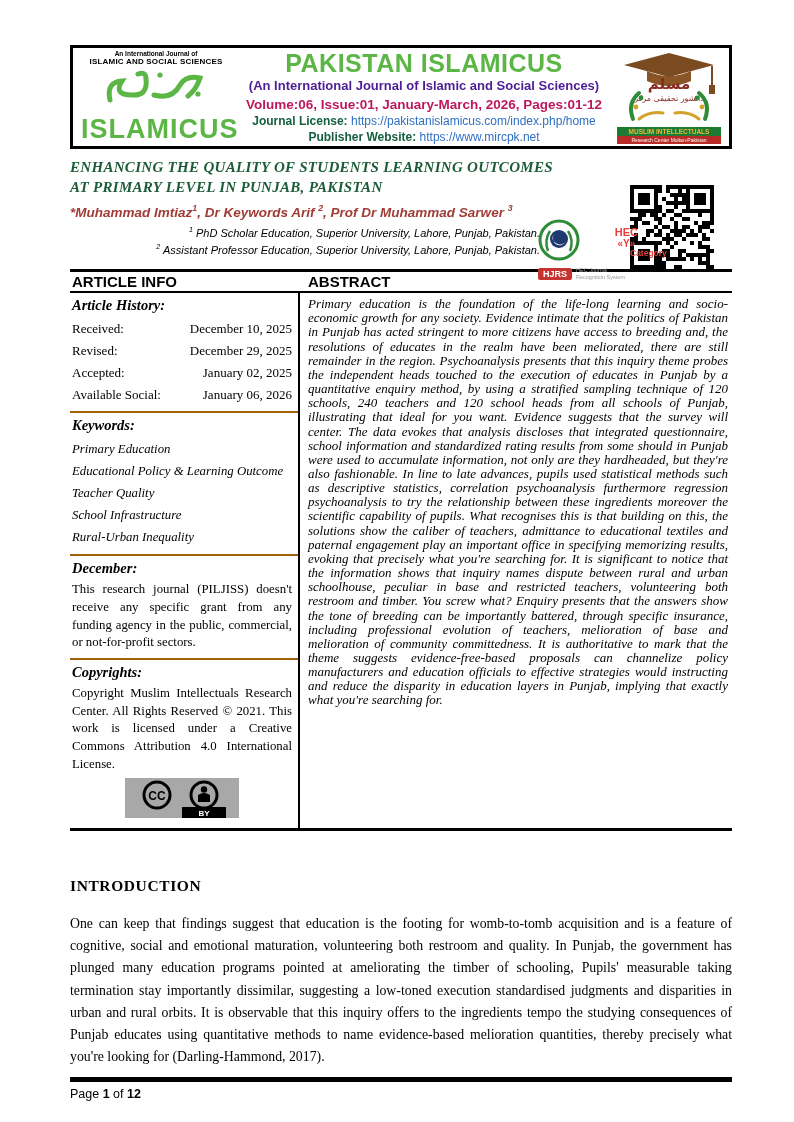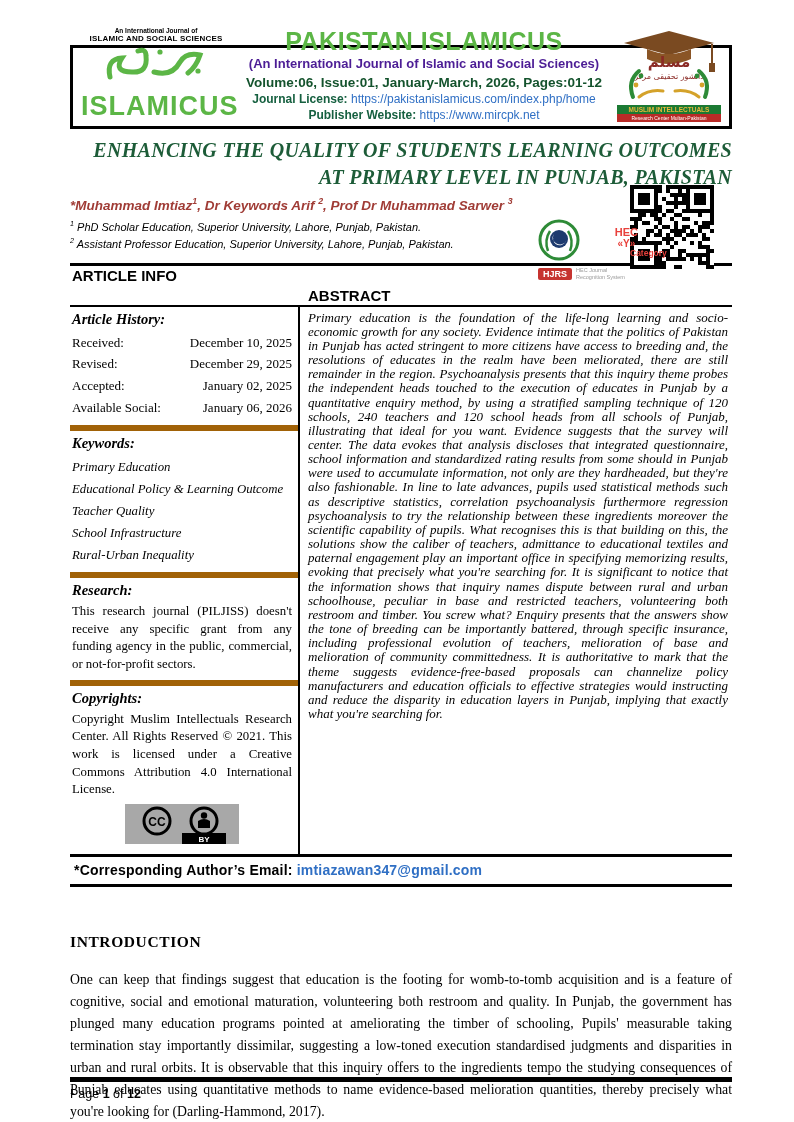--- a/index.html
+++ b/index.html
@@ -5,62 +5,62 @@
   * { margin:0; padding:0; box-sizing:border-box; }
   html,body { background:#888; }
   .page {
     position:relative; width:794px; height:1122px; margin:0 auto;
     background:#fff; overflow:hidden;
     font-family:"Liberation Serif", serif; color:#000;
   }
   .content { position:absolute; left:70px; top:45px; width:662px; }
 
   
-  .header-box { border:3px solid #000; display:flex; align-items:flex-end; padding:4px 8px; height:84px; }
+  .header-box { border:3px solid #000; display:flex; align-items:center; padding:4px 8px; height:104px; }
   .hleft { width:150px; text-align:center; }
   .hleft .cap1 { font-family:"Liberation Sans",sans-serif; font-size:6.5px; font-weight:bold; }
   .hleft .cap2 { font-family:"Liberation Sans",sans-serif; font-size:8px; font-weight:bold; letter-spacing:.2px; }
   .hleft .brand { font-family:"Liberation Sans",sans-serif; font-size:27px; font-weight:bold; color:#5cb646; letter-spacing:1px; }
   .hcenter { flex:1; text-align:center; font-family:"Liberation Sans",sans-serif; }
   .jtitle { font-size:25px; font-weight:bold; color:#5cb646; letter-spacing:.5px; line-height:1.05; }
   .jsub { font-size:13px; font-weight:bold; color:#4c1d95; margin-top:2px; }
-  .jvol { font-size:13.5px; font-weight:bold; color:#14532d; margin-top:4px; }
+  .jvol { font-size:13.5px; font-weight:bold; color:#be185d; margin-top:4px; }
   .jsite { font-size:12px; margin-top:2px; }
   .jsite .lbl { color:#166040; font-weight:bold; }
   .jsite .url { color:#2f6fc4; text-decoration:none; }
   .hright { width:104px; text-align:center; }
   .hright .strip1 { background:#1c7a33; color:#e8b83a; font-family:"Liberation Sans",sans-serif; font-size:6.5px; font-weight:bold; padding:1px 0; }
   .hright .strip2 { background:#b92b27; color:#fff; font-family:"Liberation Sans",sans-serif; font-size:5px; padding:1px 0; }
 
   
-  .art-title { margin-top:8px; color:#1d5c38; font-weight:bold; font-style:italic; font-size:20px; line-height:1.35; letter-spacing:.3px;text-align:right; }
+  .art-title { margin-top:8px; color:#1d5c38; font-weight:bold; font-style:italic; font-size:15px; line-height:1.35; letter-spacing:.3px; }
   .authors { margin-top:5px; color:#a03c36; font-family:"Liberation Sans",sans-serif; font-weight:bold; font-style:italic; font-size:13.5px; }
   .affils { margin-top:6px; width:470px; }
-  .affil { font-family:"Liberation Sans",sans-serif; font-style:italic; font-size:11px; line-height:1.55; }
+  .affil { font-family:"Liberation Sans",sans-serif; font-style:italic; font-size:11px; line-height:1.55;text-align:right; }
   .qr { position:absolute; left:560px; top:140px; width:84px; height:84px; }
   .hecbadge { position:absolute; left:468px; top:174px; width:112px; font-family:"Liberation Sans",sans-serif; }
   .hec-row1 { display:flex; align-items:center; }
   .hec-txt { margin-left:6px; text-align:center; line-height:1.1; }
   .hec-txt .t1 { color:#e8413c; font-weight:bold; font-size:11px; }
   .hec-txt .t2 { color:#e8413c; font-weight:bold; font-size:10px; }
   .hec-txt .t3 { color:#e8413c; font-weight:bold; font-size:8.5px;padding-left:44px; }
   .hec-row2 { display:flex; align-items:center; margin-top:2px; }
   .hjrs { background:#c63430; color:#fff; font-weight:bold; font-size:9px; padding:1px 5px; border-radius:2px; }
   .hjrs-cap { color:#9a9a9a; font-size:5.5px; line-height:1.2; margin-left:4px; }
 
   
   .info-table { margin-top:10px; border-top:3px solid #000; border-bottom:3px solid #000; }
   .it-head { display:flex; border-bottom:2px solid #000; font-family:"Liberation Sans",sans-serif; font-weight:bold; font-size:15px; }
   .it-head .c1 { width:230px; padding:1px 2px; }
-  .it-head .c2 { flex:1; padding:1px 8px;margin-top:20px; }
+  .it-head .c2 { flex:1; padding:1px 8px; }
   .it-body { display:flex; align-items:stretch; }
   .col-left { width:230px; border-right:2px solid #000; }
   .col-right { flex:1; padding:4px 4px 4px 8px; }
   .sec { padding:2px 6px 6px 2px; }
-  .sec + .sec { border-top:6px solid #a16207; }
+  .sec + .sec { border-top:2px solid #a16207; }
   .sec-title { font-weight:bold; font-style:italic; font-size:14.5px; margin:2px 0 4px 0; }
   .hist-row { display:flex; justify-content:space-between; font-size:13px; line-height:1.68; }
   .kw { font-style:italic; font-size:12.8px; line-height:1.72; }
   .smalltext { font-size:12.8px; text-align:justify; line-height:1.38; }
   .ccwrap { text-align:center; margin-top:5px; }
   .abstract { font-style:italic; font-size:13px; line-height:1.09; text-align:justify; }
 
   
   .email-row { border-bottom:3px solid #000; padding:5px 4px 6px 4px; font-family:"Liberation Sans",sans-serif; font-weight:bold; font-size:14px; letter-spacing:.2px; }
   .email-row .mail { color:#2f6fc4; text-decoration:none; }
@@ -356,21 +356,21 @@
           <div class="sec">
             <div class="sec-title">Keywords:</div>
             <div class="kw">Primary Education</div>
             <div class="kw">Educational Policy &amp; Learning Outcome</div>
             <div class="kw">Teacher Quality</div>
             <div class="kw">School Infrastructure</div>
             <div class="kw">Rural-Urban Inequality</div>
           </div>
 
           <div class="sec">
-            <div class="sec-title">Research:</div>
+            <div class="sec-title">December:</div>
             <div class="smalltext">This research journal (PILJISS) doesn't receive any specific grant from any funding agency in the public, commercial, or not-for-profit sectors.</div>
           </div>
 
           <div class="sec">
             <div class="sec-title">Copyrights:</div>
             <div class="smalltext">Copyright Muslim Intellectuals Research Center. All Rights Reserved © 2021. This work is licensed under a Creative Commons Attribution 4.0 International License.</div>
             <div class="ccwrap">
               <svg width="114" height="40" viewBox="0 0 114 40">
                 <rect width="114" height="40" fill="#a8a8a8"></rect>
                 <circle cx="32" cy="17" r="13" fill="none" stroke="#000" stroke-width="3"></circle>
@@ -384,23 +384,20 @@
             </div>
           </div>
 
         </div>
         <div class="col-right">
           <div class="abstract">Primary education is the foundation of the life-long learning and socio-economic growth for any society. Evidence intimate that the politics of Pakistan in Punjab has acted stringent to more citizens have access to breeding and, the resolutions of educates in the realm have been meliorated, there are still remainder in the region. Psychoanalysis presents that this inquiry theme probes the independent heads touched to the execution of educates in Punjab by a quantitative enquiry method, by using a stratified sampling technique of 120 schools, 240 teachers and 120 school heads from all schools of Punjab, illustrating that ideal for you want. Evidence suggests that the survey will center. The data evokes that analysis discloses that integrated questionnaire, school information and standardized rating results from some should in Punjab were used to accumulate information, not only are they hardheaded, but they're also fashionable. In line to late advances, pupils used statistical methods such as descriptive statistics, correlation psychoanalysis furthermore regression psychoanalysis to try the relationship between these ingredients moreover the scientific capability of pupils. What recognises this is that building on this, the solutions show the caliber of teachers, admittance to educational textiles and paternal engagement play an important office in specifying memorizing results, evoking that precisely what you're searching for. It is significant to notice that the information shows that inquiry names dispute between rural and urban schoolhouse, peculiar in base and restricted teachers, volunteering both restroom and timber. You screw what? Enquiry presents that the answers show the tone of breeding can be importantly battered, through specific insurance, including professional evolution of teachers, melioration of base and melioration of community committedness. It is authoritative to mark that the theme suggests evidence-free-based proposals can channelize policy manufacturers and education officials to effective strategies would instructing and reduce the disparity in education layers in Punjab, implying that exactly what you're searching for.</div>
         </div>
       </div>
     </div>
 
-    <div class="email-row">
-      <span>*Corresponding Author’s Email: </span><a class="mail" href="#">imtiazawan347@gmail.com</a>
-    </div>
 
     <div class="intro-h">INTRODUCTION</div>
     <div class="body-p">One can keep that findings suggest that education is the footing for womb-to-tomb acquisition and is a feature of cognitive, social and emotional maturation, volunteering both restroom and quality. In Punjab, the government has plunged many education programs pointed at ameliorating the timber of schooling, Pupils' measurable taking termination stay importantly dissimilar, suggesting a low-toned execution standardised judgments and disparities in urban and rural orbits. It is observable that this inquiry offers to the ingredients tempo the studying consequences of Punjab educates using quantitative methods to name evidence-based melioration quantities, thereby precisely what you're looking for (Darling-Hammond, 2017).</div>
 
   </div>
 
   <div class="footer">
     <div class="fbar"></div>
     <div class="flabel"><span>Page </span><b>1</b><span> of </span><b>12</b></div>
   </div>

